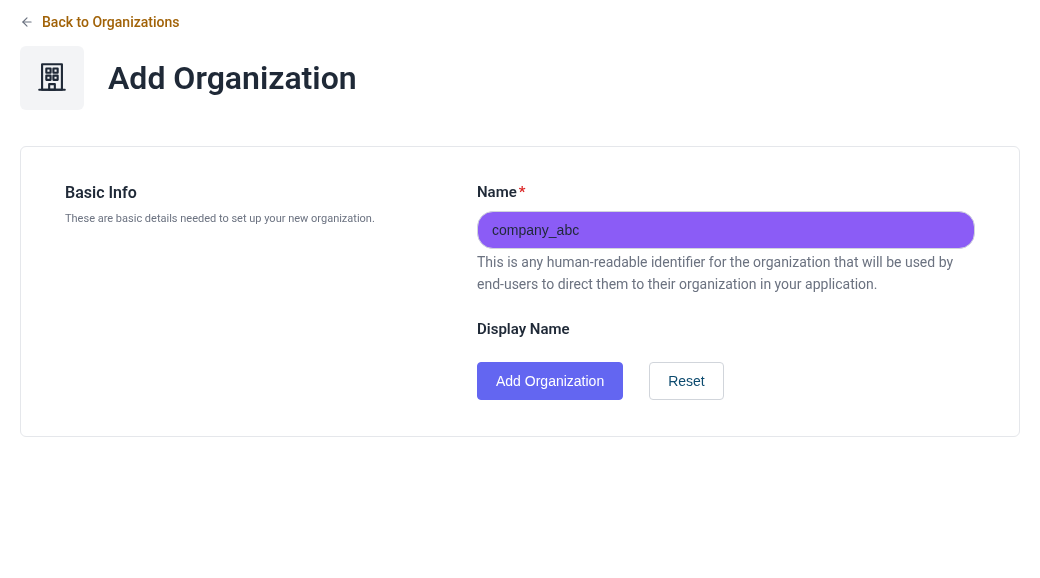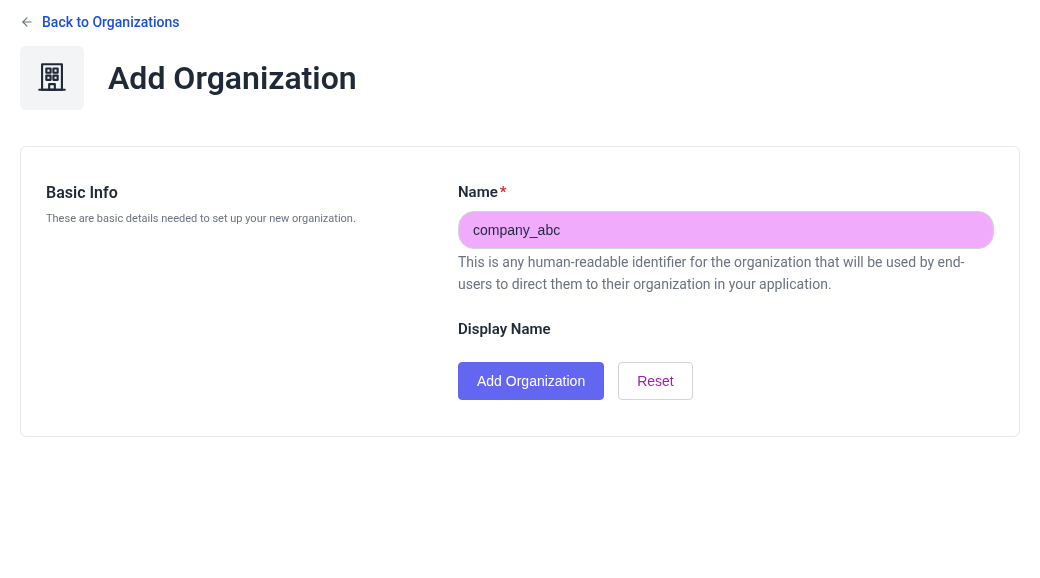--- a/index.html
+++ b/index.html
@@ -7,21 +7,21 @@
       font-family: -apple-system, BlinkMacSystemFont, "Segoe UI", Roboto, "Helvetica Neue", Arial, sans-serif;
       background: #fff;
       color: #1f2937;
       font-size: 14px;
       padding: 12px 20px;
     }
     .back-link {
       display: inline-flex;
       align-items: center;
       gap: 8px;
-      color: #1d4ed8;
+      color: #a16207;
       font-size: 14px;
       font-weight: 500;
       cursor: pointer;
       padding: 2px 0;
     }
     .back-arrow { color: #6b7280; display: inline-flex; }
     .page-header {
       display: flex;
       align-items: center;
       gap: 24px;
@@ -38,21 +38,21 @@
       justify-content: center;
     }
     .page-title {
       font-size: 32px;
       font-weight: 600;
       color: #1f2937;
     }
     .card {
       border: 1px solid #e5e7eb;
       border-radius: 6px;
-      padding: 36px 25px;
+      padding: 36px 44px;
       display: flex;
       gap: 32px;
     }
     .card-left { flex: 0 0 380px; }
     .card-right { flex: 1; }
     .section-title {
       font-size: 16px;
       font-weight: 600;
       color: #1f2937;
       margin-bottom: 8px;
@@ -72,21 +72,21 @@
       margin-bottom: 10px;
     }
     .required { color: #dc2626; margin-left: 2px; }
     .form-input {
       width: 100%;
       padding: 10px 14px;
       border: 1px solid #d1d5db;
       border-radius: 16px;
       font-size: 14px;
       color: #1f2937;
-      background: #f0abfc;
+      background: #8b5cf6;
     }
     .help-text {
       font-size: 14px;
       color: #6b7280;
       line-height: 1.6;
       margin-top: 2px;
     }
     .button-row { display: flex; gap: 14px; }
     .btn {
       padding: 10px 18px;
@@ -96,22 +96,23 @@
       cursor: pointer;
       border: 1px solid transparent;
     }
     .btn-primary {
       background: #6366f1;
       color: #fff;
       border-color: #6366f1;
     }
     .btn-secondary {
       background: #fff;
-      color: #a21caf;
+      color: #0c4a6e;
       border: 1px solid #d1d5db;
+      margin-left: 12px;
     }
   </style>
 </head>
 <body>
 
 
 
 <a class="back-link">
   <span class="back-arrow">
     <svg width="14" height="14" viewBox="0 0 24 24" fill="none" stroke="currentColor" stroke-width="2" stroke-linecap="round" stroke-linejoin="round">

